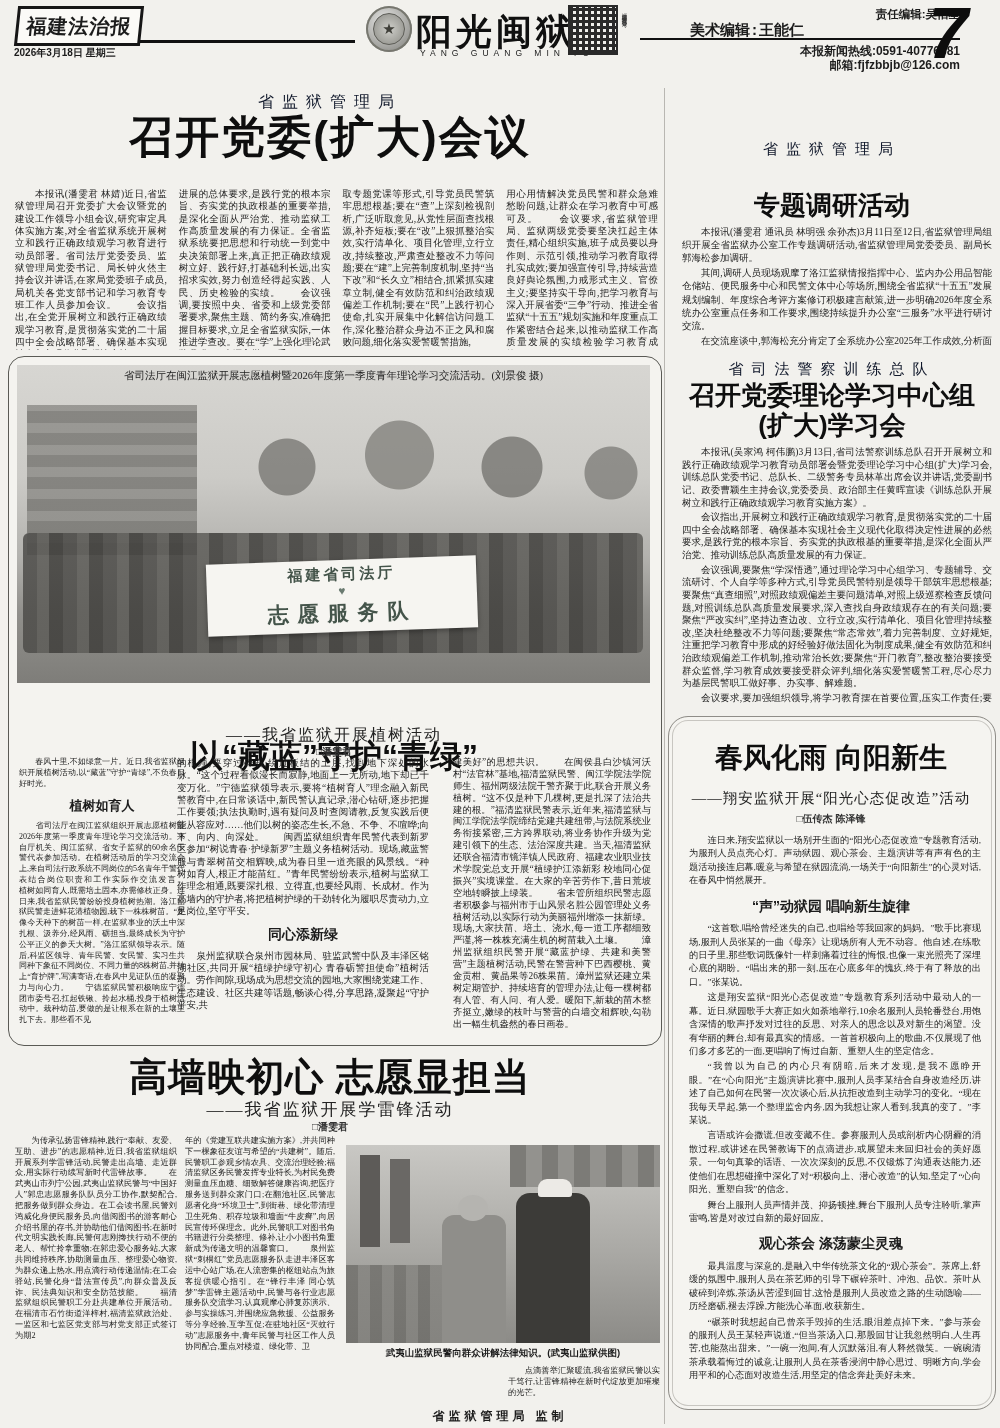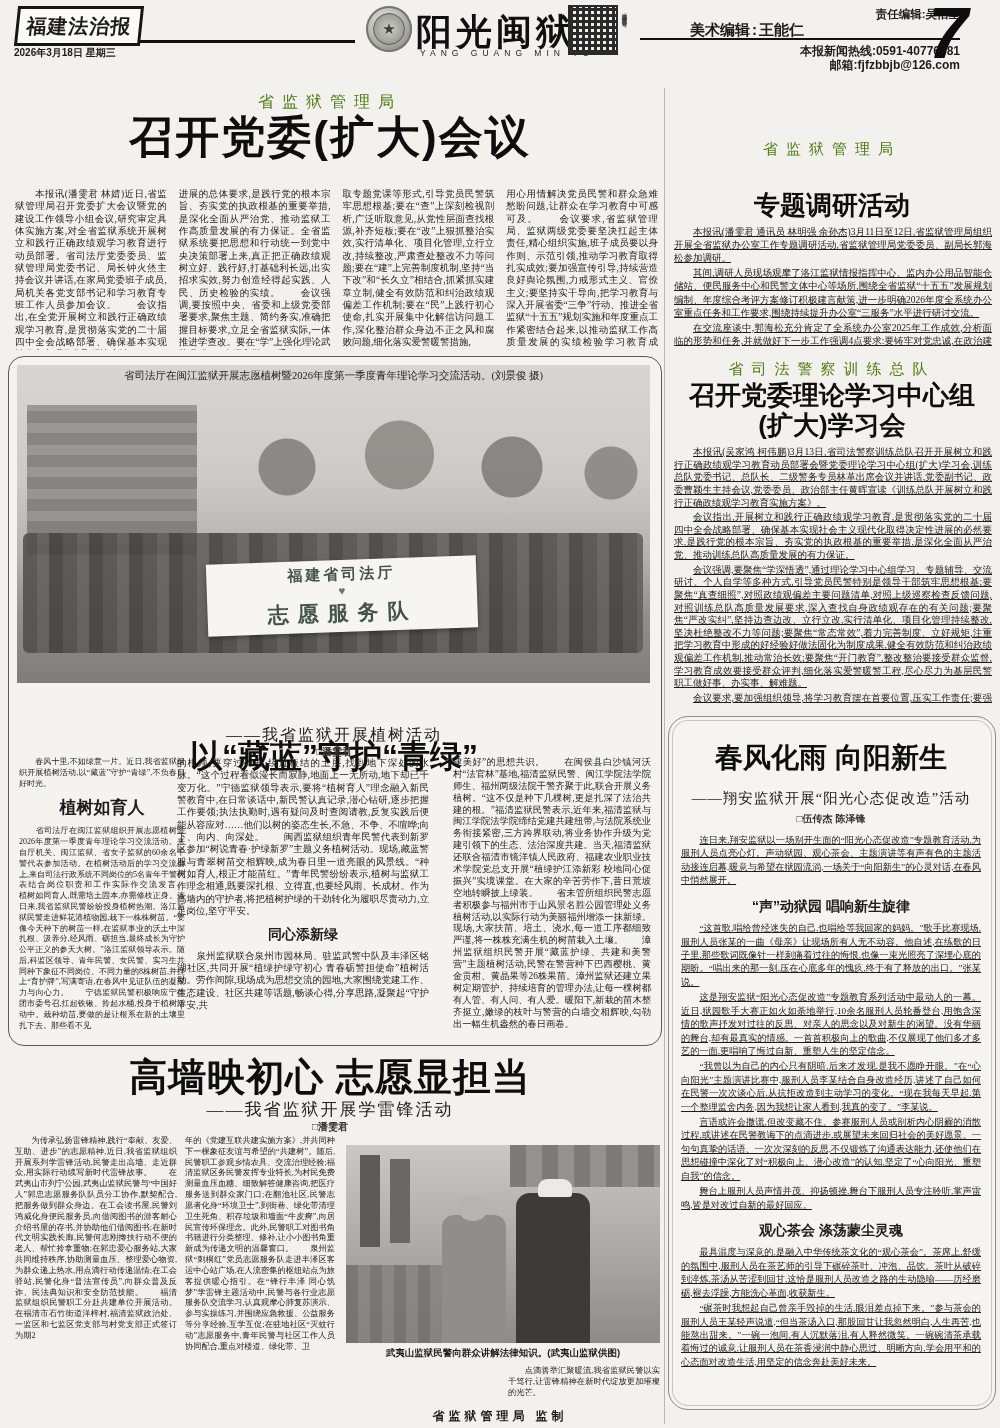--- a/index.html
+++ b/index.html
@@ -17,28 +17,28 @@
   .qr{left:570px;top:7px;width:46px;height:46px;background:repeating-linear-gradient(0deg,#2a2a2a 0 3px,transparent 3px 6px),repeating-linear-gradient(90deg,#2a2a2a 0 3px,#efefec 3px 6px);outline:2px solid #2a2a2a;}
   .qr-label{left:622px;top:8px;height:48px;writing-mode:vertical-rl;font-size:5.5px;color:#333;letter-spacing:1px;}
   .ed1{left:690px;top:7px;width:270px;text-align:right;font-size:11.5px;font-weight:bold;font-family:"Liberation Sans",sans-serif;}
   .ed2{left:690px;top:21px;width:270px;text-align:left;font-size:15px;font-weight:bold;font-family:Liberation Mono, monospace;}
   .hrule2{left:640px;top:38px;width:320px;height:2px;background:#111;}
   .hot{left:640px;top:43px;width:320px;text-align:right;font-size:12px;font-weight:bold;font-family:"Liberation Sans",sans-serif;}
   .mail{left:640px;top:57px;width:320px;text-align:right;font-size:12px;font-weight:bold;font-family:"Liberation Sans",sans-serif;}
   .pageno{left:928px;top:-8px;font-size:72px;font-weight:900;font-family:"Liberation Sans",sans-serif;font-style:italic;color:#0d0d0d;}
   .vdivider{left:664px;top:88px;width:1px;height:1336px;background:#b9b7b2;}
   
-  .kicker{font-size:16px;letter-spacing:8px;text-align:center;color:#4d7c0f;}
+  .kicker{font-size:16px;letter-spacing:8px;text-align:center;color:#0f172a;}
   .headline{font-family:"Liberation Sans",sans-serif;font-weight:900;color:#0e0e0e;text-align:center;}
   .subtitle{text-align:center;color:#222;}
   .byline{text-align:center;font-size:10px;font-weight:bold;font-family:"Liberation Sans",sans-serif;color:#333;}
   .body-cols{display:flex;gap:12px;}
   .ncol{flex:1;text-align:justify;}
   .ncol, .npar{text-align:justify;}
-  .npar{margin:0 0 2px 0;text-indent:2em;text-decoration:underline;}
+  .npar{margin:0 0 2px 8px;text-indent:2em;}
   .subhead{font-family:"Liberation Sans",sans-serif;font-weight:bold;text-align:center;margin:8px 0 6px 0;}
   
   .bigbox{left:8px;top:356px;width:652px;height:688px;border:1.5px solid #5a5a55;border-radius:16px;background:#f4f3ef;}
   .photo1{position:absolute;left:8px;top:8px;width:633px;height:318px;background:linear-gradient(#d7d6d2 0%,#cccbc7 35%,#b3b2ae 60%,#91908c 78%,#7e7d79 100%);overflow:hidden;}
   .p1cap{position:absolute;left:0;top:4px;width:100%;text-align:center;font-size:10.5px;color:#1f1f1f;}
   .p1building{position:absolute;left:10px;top:40px;width:170px;height:150px;background:repeating-linear-gradient(0deg,#74736f 0 12px,#8b8a86 12px 22px);opacity:.8;}
   .p1trees{position:absolute;left:180px;top:30px;width:450px;height:120px;background:radial-gradient(circle at 20% 60%,#6f6e6a 0 28px,transparent 29px),radial-gradient(circle at 45% 50%,#7a7974 0 34px,transparent 35px),radial-gradient(circle at 70% 60%,#6b6a66 0 30px,transparent 31px),radial-gradient(circle at 92% 65%,#767571 0 26px,transparent 27px);opacity:.7;}
   .p1people{position:absolute;left:6px;top:168px;width:620px;height:120px;background:repeating-linear-gradient(90deg,#4d4c49 0 14px,#5d5c58 14px 26px,#3f3e3b 26px 40px);border-radius:6px;opacity:.85;}
   .p1banner{position:absolute;left:190px;top:195px;width:270px;height:72px;background:#f6f5f1;transform:rotate(-2deg);box-shadow:0 2px 5px rgba(0,0,0,.35);display:flex;flex-direction:column;align-items:center;justify-content:center;color:#44544a;}
   .p1banner .l1{font-size:15px;font-weight:bold;letter-spacing:3px;}
@@ -102,21 +102,21 @@
         <div class="heart">♥</div>
         <div class="l2">志愿服务队</div>
       </div>
       <div class="p1cap">省司法厅在闽江监狱开展志愿植树暨2026年度第一季度青年理论学习交流活动。(刘景俊 摄)</div>
     </div>
     <div class="abs headline" style="left:10px;top:330px;width:630px;font-size:32px;margin-top:48px;">以“藏蓝”守护“青绿”</div>
     <div class="abs subtitle" style="left:10px;top:368px;width:630px;font-size:16px;letter-spacing:2px;">——我省监狱开展植树活动</div>
     <div class="abs byline" style="left:10px;top:388px;width:630px;">□潘雯君</div>
     <div class="abs hidden-overflow" style="left:10px;top:400px;width:166px;height:282px;font-size:8px;line-height:1.35;">
       <div class="ncol">　　春风十里,不如绿意一片。近日,我省监狱组织开展植树活动,以“藏蓝”守护“青绿”,不负春日好时光。</div>
-      <div class="subhead" style="font-size:17px;">植树如育人</div>
+      <div class="subhead" style="font-size:13px;">植树如育人</div>
       <div class="ncol">　　省司法厅在闽江监狱组织开展志愿植树暨2026年度第一季度青年理论学习交流活动。来自厅机关、闽江监狱、省女子监狱的60余名干警代表参加活动。在植树活动后的学习交流会上,来自司法行政系统不同岗位的5名青年干警代表结合岗位职责和工作实际作交流发言。　　植树如同育人,既需培土固本,亦需修枝正身。连日来,我省监狱民警纷纷投身植树热潮。洛江监狱民警走进鲜花港植物园,栽下一株株树苗。“要像今天种下的树苗一样,在监狱事业的沃土中深扎根、汲养分,经风雨、砺担当,最终成长为守护公平正义的参天大树。”洛江监狱领导表示。随后,科监区领导、青年民警、女民警、实习生共同种下象征不同岗位、不同力量的8株树苗,并挂上“育护牌”,写满寄语,在春风中见证队伍的凝聚力与向心力。　　宁德监狱民警积极响应宁德团市委号召,扛起铁锹、拎起水桶,投身于植树活动中。栽种幼苗,要做的是让根系在新的土壤里扎下去。那些看不见</div>
     </div>
     <div class="abs hidden-overflow" style="left:168px;top:400px;width:252px;height:282px;font-size:9.5px;line-height:1.3;">
       <div class="ncol">的根须,要穿过碎石,绕过板结的土层,找到地下深处的水脉。“这个过程看似漫长而寂静,地面上一无所动,地下却已千变万化。”宁德监狱领导表示,要将“植树育人”理念融入新民警教育中,在日常谈话中,新民警认真记录,潜心钻研,逐步把握工作要领;执法执勤时,遇有疑问及时查阅请教,反复实践后便能从容应对……他们以树的姿态生长,不急、不争、不喧哗;向下、向内、向深处。　　闽西监狱组织青年民警代表到新罗区参加“树说青春·护绿新罗”主题义务植树活动。现场,藏蓝警服与青翠树苗交相辉映,成为春日里一道亮眼的风景线。“种树如育人,根正才能苗红。”青年民警纷纷表示,植树与监狱工作理念相通,既要深扎根、立得直,也要经风雨、长成材。作为高墙内的守护者,将把植树护绿的干劲转化为履职尽责动力,立足岗位,坚守平安。</div>
       <div class="subhead" style="font-size:14px;">同心添新绿</div>
       <div class="ncol">　　泉州监狱联合泉州市园林局、驻监武警中队及丰泽区铭湖社区,共同开展“植绿护绿守初心 青春砺警担使命”植树活动。劳作间隙,现场成为思想交流的园地,大家围绕党建工作、生态建设、社区共建等话题,畅谈心得,分享思路,凝聚起“守护平安,共</div>
     </div>
     <div class="abs hidden-overflow" style="left:444px;top:400px;width:198px;height:282px;font-size:9.3px;line-height:1.28;">
       <div class="ncol">建美好”的思想共识。　　在闽侯县白沙镇河沃村“法官林”基地,福清监狱民警、闽江学院法学院师生、福州两级法院干警齐聚于此,联合开展义务植树。“这不仅是种下几棵树,更是扎深了法治共建的根。”福清监狱民警表示,近年来,福清监狱与闽江学院法学院缔结党建共建纽带,与法院系统业务衔接紧密,三方跨界联动,将业务协作升级为党建引领下的生态、法治深度共建。当天,福清监狱还联合福清市镜洋镇人民政府、福建农业职业技术学院党总支开展“植绿护江添新彩 校地同心促振兴”实境课堂。在大家的辛苦劳作下,昔日荒坡空地转瞬披上绿装。　　省未管所组织民警志愿者积极参与福州市于山风景名胜公园管理处义务植树活动,以实际行动为美丽福州增添一抹新绿。现场,大家扶苗、培土、浇水,每一道工序都细致严谨,将一株株充满生机的树苗栽入土壤。　　漳州监狱组织民警开展“藏蓝护绿、共建和美警营”主题植树活动,民警在警营种下巴西樱桃、黄金贡柑、黄晶果等26株果苗。漳州监狱还建立果树定期管护、持续培育的管理办法,让每一棵树都有人管、有人问、有人爱。暖阳下,新栽的苗木整齐挺立,嫩绿的枝叶与警营的白墙交相辉映,勾勒出一幅生机盎然的春日画卷。</div>
     </div>

